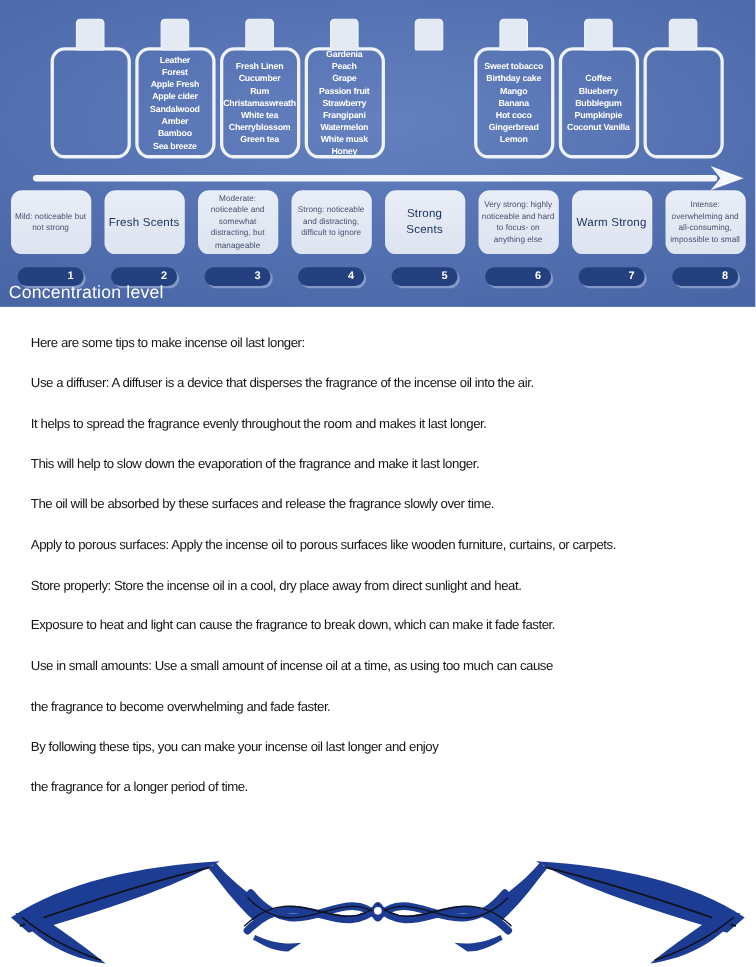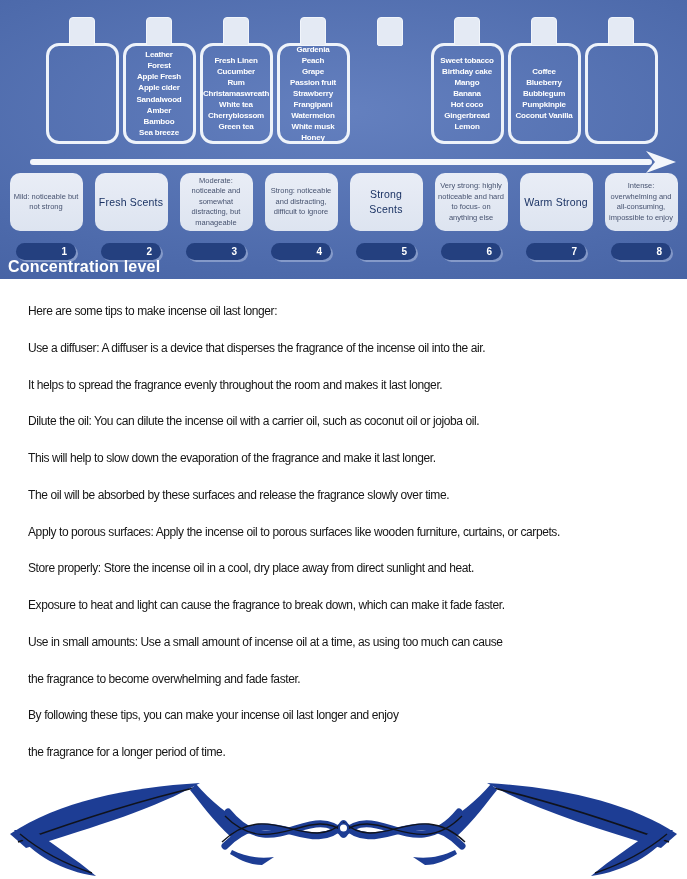--- a/index.html
+++ b/index.html
@@ -34,21 +34,21 @@
     color:var(--card-text,#46526f); font-size:7.5px; line-height:1.4; padding:3px;
   }
   .card.emph { font-size:10.5px; font-weight:normal; color:var(--card-emph,#1b3364); letter-spacing:0.2px; }
   .pills-row { position:absolute; top:243px; left:0; right:0; display:flex; justify-content:center; gap:25px; }
   .pill {
     width:60px; height:17px; border-radius:9px; background:var(--pill-bg,#24407f);
     color:#fff; font-size:10px; font-weight:bold; line-height:17px; text-align:right;
     padding-right:9px; box-shadow:2px 2px 0 rgba(186,200,230,0.5);
   }
   .conc-label {
-    position:absolute; left:8px; top:258px; color:#fff; font-weight:bold; font-size:16px; letter-spacing:0.2px;
+    position:absolute; left:8px; top:258px; color:#fff; font-weight:normal; font-size:16px; letter-spacing:0.2px;
   }
 
   
   .tips { position:absolute; top:293px; left:28px; width:655px; color:var(--text-black,#151515); }
   .tip-line { line-height:36.75px; font-size:12px; letter-spacing:-0.4px; white-space:nowrap; }
 
   
   .swirl { position:absolute; top:772px; left:0; width:687px; height:105px; }
 </style>
 </head>
@@ -138,42 +138,41 @@
     </svg>
 
     <div class="cards-row">
         <div class="card">Mild: noticeable but not strong</div>
         <div class="card emph">Fresh Scents</div>
         <div class="card">Moderate: noticeable and somewhat distracting, but manageable</div>
         <div class="card">Strong: noticeable and distracting, difficult to ignore</div>
         <div class="card emph">Strong Scents</div>
         <div class="card">Very strong: highly noticeable and hard to focus- on anything else</div>
         <div class="card emph">Warm Strong</div>
-        <div class="card">Intense: overwhelming and all-consuming, impossible to enjoy</div>
+        <div class="card">Intense: overwhelming and all-consuming, impossible to small</div>
       </div>
 
     <div class="pills-row">
         <div class="pill">1</div>
         <div class="pill">2</div>
         <div class="pill">3</div>
         <div class="pill">4</div>
         <div class="pill">5</div>
         <div class="pill">6</div>
         <div class="pill">7</div>
         <div class="pill">8</div>
       </div>
 
     <div class="conc-label">Concentration level</div>
   </div>
 
   <div class="tips">
       <div class="tip-line">Here are some tips to make incense oil last longer:</div>
       <div class="tip-line">Use a diffuser: A diffuser is a device that disperses the fragrance of the incense oil into the air.</div>
       <div class="tip-line">It helps to spread the fragrance evenly throughout the room and makes it last longer.</div>
-      <div class="tip-line">Dilute the oil: You can dilute the incense oil with a carrier oil, such as coconut oil or jojoba oil.</div>
       <div class="tip-line">This will help to slow down the evaporation of the fragrance and make it last longer.</div>
       <div class="tip-line">The oil will be absorbed by these surfaces and release the fragrance slowly over time.</div>
       <div class="tip-line">Apply to porous surfaces: Apply the incense oil to porous surfaces like wooden furniture, curtains, or carpets.</div>
       <div class="tip-line">Store properly: Store the incense oil in a cool, dry place away from direct sunlight and heat.</div>
       <div class="tip-line">Exposure to heat and light can cause the fragrance to break down, which can make it fade faster.</div>
       <div class="tip-line">Use in small amounts: Use a small amount of incense oil at a time, as using too much can cause</div>
       <div class="tip-line">the fragrance to become overwhelming and fade faster.</div>
       <div class="tip-line">By following these tips, you can make your incense oil last longer and enjoy</div>
       <div class="tip-line">the fragrance for a longer period of time.</div>
     </div>

